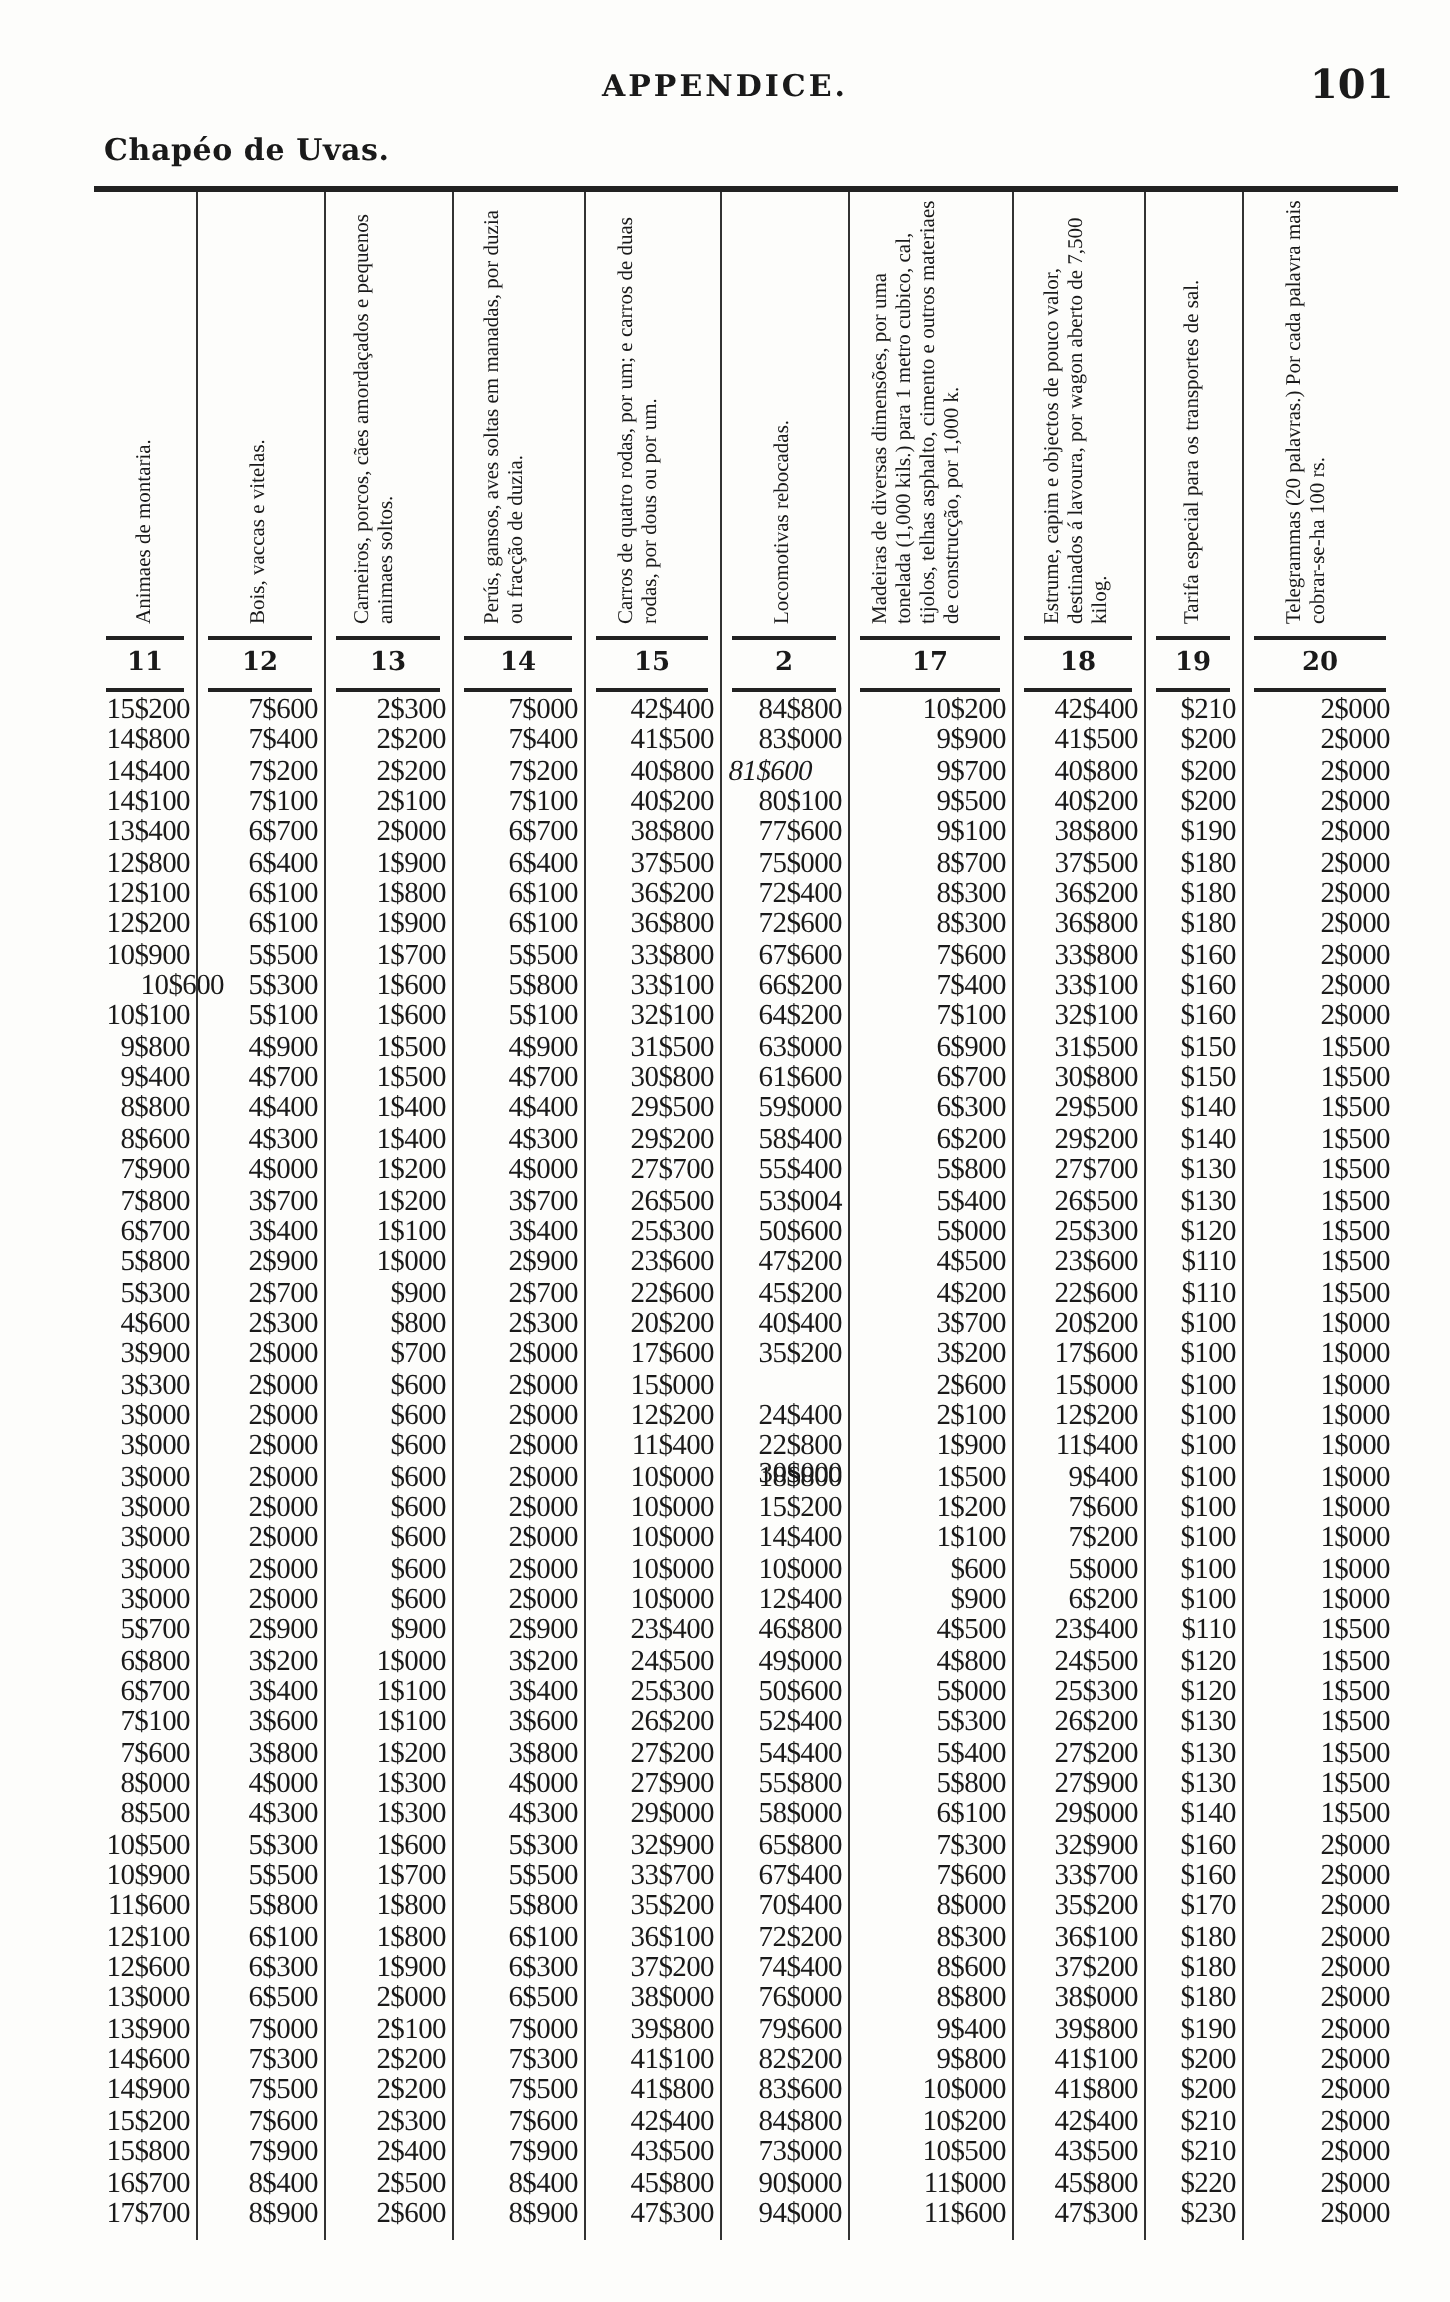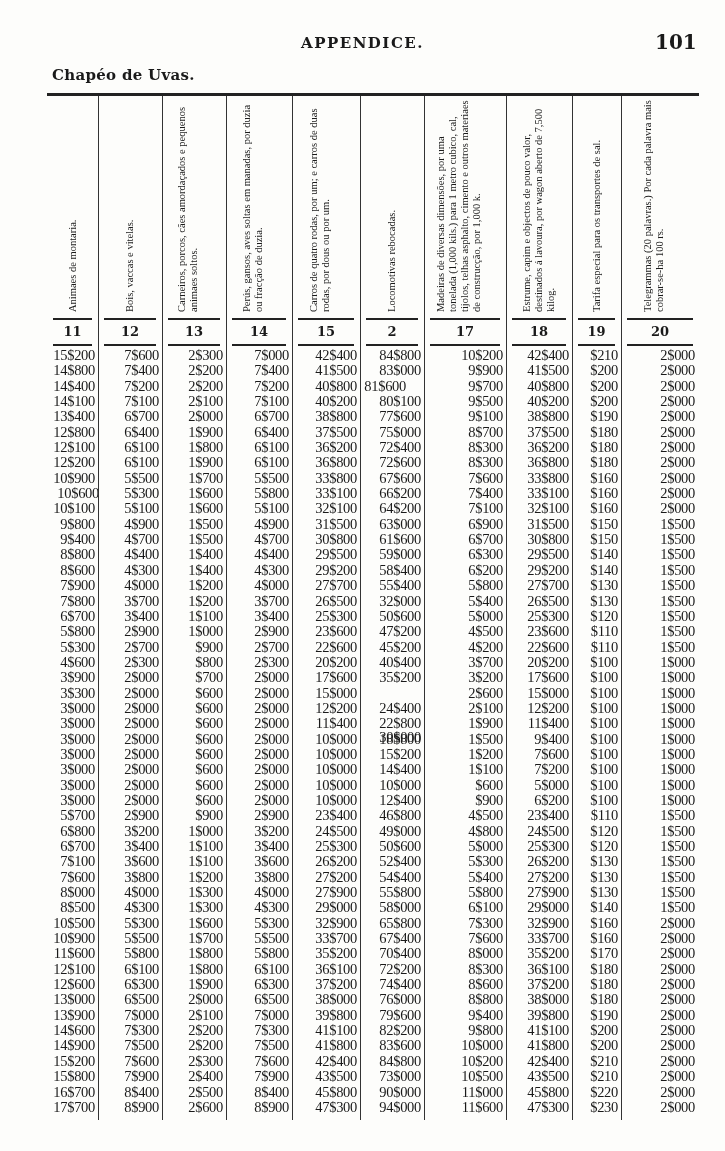--- a/index.html
+++ b/index.html
@@ -91,21 +91,21 @@
         <div class="cell" style="left: 459px; width: 66px;">41$500</div>
         <div class="cell" style="left: 525px; width: 49px;">$200</div>
         <div class="cell" style="left: 574px; width: 78px; padding-right: 4px;">2$000</div>
       </div>
       <div class="row">
         <div class="cell" style="left: 0px; width: 51px;">14$400</div>
         <div class="cell" style="left: 51px; width: 64px;">7$200</div>
         <div class="cell" style="left: 115px; width: 64px;">2$200</div>
         <div class="cell" style="left: 179px; width: 66px;">7$200</div>
         <div class="cell" style="left: 245px; width: 68px;">40$800</div>
-        <div class="cell" style="left: 298px; width: 64px;">81$600</div>
+        <div class="cell" style="left: 298px; width: 64px; font-style: italic;">81$600</div>
         <div class="cell" style="left: 377px; width: 82px;">9$700</div>
         <div class="cell" style="left: 459px; width: 66px;">40$800</div>
         <div class="cell" style="left: 525px; width: 49px;">$200</div>
         <div class="cell" style="left: 574px; width: 78px; padding-right: 4px;">2$000</div>
       </div>
       <div class="row">
         <div class="cell" style="left: 0px; width: 51px;">14$100</div>
         <div class="cell" style="left: 51px; width: 64px;">7$100</div>
         <div class="cell" style="left: 115px; width: 64px;">2$100</div>
         <div class="cell" style="left: 179px; width: 66px;">7$100</div>
@@ -170,21 +170,21 @@
         <div class="cell" style="left: 115px; width: 64px;">1$700</div>
         <div class="cell" style="left: 179px; width: 66px;">5$500</div>
         <div class="cell" style="left: 245px; width: 68px;">33$800</div>
         <div class="cell" style="left: 313px; width: 64px;">67$600</div>
         <div class="cell" style="left: 377px; width: 82px;">7$600</div>
         <div class="cell" style="left: 459px; width: 66px;">33$800</div>
         <div class="cell" style="left: 525px; width: 49px;">$160</div>
         <div class="cell" style="left: 574px; width: 78px; padding-right: 4px;">2$000</div>
       </div>
       <div class="row">
-        <div class="cell" style="left: 4px; width: 51px;">10$600</div>
+        <div class="cell" style="left: 17px; width: 51px;">10$600</div>
         <div class="cell" style="left: 51px; width: 64px;">5$300</div>
         <div class="cell" style="left: 115px; width: 64px;">1$600</div>
         <div class="cell" style="left: 179px; width: 66px;">5$800</div>
         <div class="cell" style="left: 245px; width: 68px;">33$100</div>
         <div class="cell" style="left: 313px; width: 64px;">66$200</div>
         <div class="cell" style="left: 377px; width: 82px;">7$400</div>
         <div class="cell" style="left: 459px; width: 66px;">33$100</div>
         <div class="cell" style="left: 525px; width: 49px;">$160</div>
         <div class="cell" style="left: 574px; width: 78px; padding-right: 4px;">2$000</div>
       </div>
@@ -259,21 +259,21 @@
         <div class="cell" style="left: 459px; width: 66px;">27$700</div>
         <div class="cell" style="left: 525px; width: 49px;">$130</div>
         <div class="cell" style="left: 574px; width: 78px; padding-right: 4px;">1$500</div>
       </div>
       <div class="row">
         <div class="cell" style="left: 0px; width: 51px;">7$800</div>
         <div class="cell" style="left: 51px; width: 64px;">3$700</div>
         <div class="cell" style="left: 115px; width: 64px;">1$200</div>
         <div class="cell" style="left: 179px; width: 66px;">3$700</div>
         <div class="cell" style="left: 245px; width: 68px;">26$500</div>
-        <div class="cell" style="left: 313px; width: 64px;">32$000</div>
+        <div class="cell" style="left: 313px; width: 64px;">53$004</div>
         <div class="cell" style="left: 377px; width: 82px;">5$400</div>
         <div class="cell" style="left: 459px; width: 66px;">26$500</div>
         <div class="cell" style="left: 525px; width: 49px;">$130</div>
         <div class="cell" style="left: 574px; width: 78px; padding-right: 4px;">1$500</div>
       </div>
       <div class="row">
         <div class="cell" style="left: 0px; width: 51px;">6$700</div>
         <div class="cell" style="left: 51px; width: 64px;">3$400</div>
         <div class="cell" style="left: 115px; width: 64px;">1$100</div>
         <div class="cell" style="left: 179px; width: 66px;">3$400</div>

